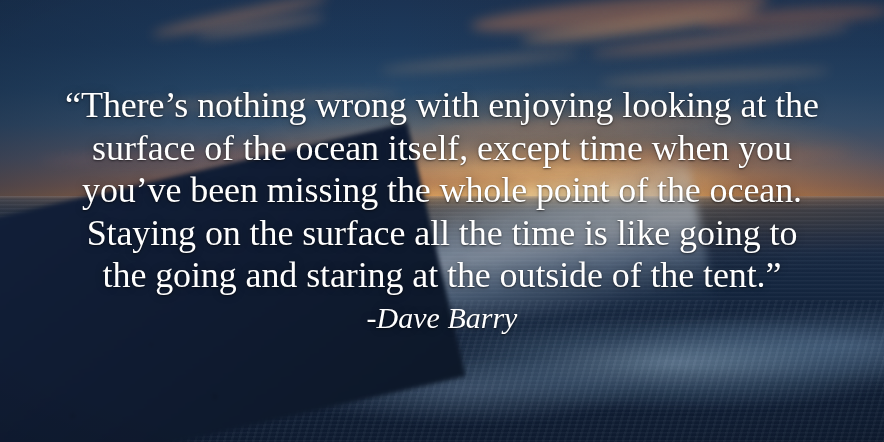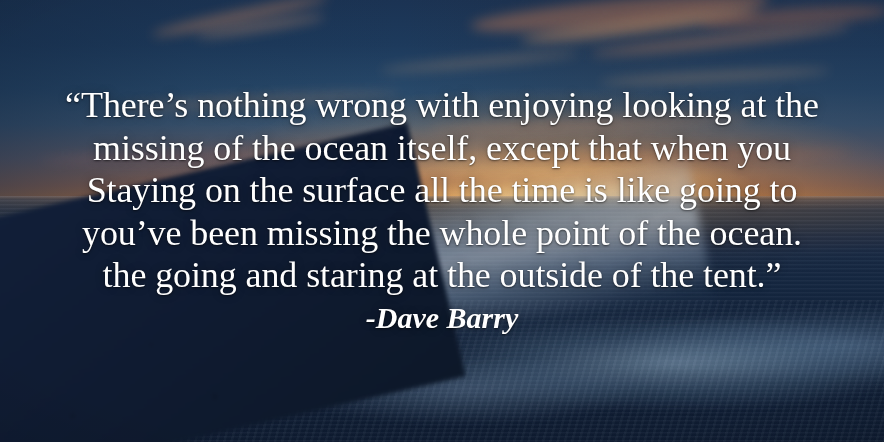--- a/index.html
+++ b/index.html
@@ -199,21 +199,21 @@
     white-space: nowrap;
     text-shadow:
       0 1px 2px rgba(0,0,0,0.55),
       0 0 10px rgba(0,0,0,0.30);
   }
   #attribution {
     color: #ffffff;
     font-size: 30px;
     line-height: 42px;
     font-style: italic;
-    font-weight: 700;
+    font-weight: 400;
     white-space: nowrap;
     text-shadow:
       0 1px 2px rgba(0,0,0,0.55),
       0 0 10px rgba(0,0,0,0.30);
   }
 </style>
 </head>
 <body>
 
 <div id="stage">
@@ -243,20 +243,20 @@
   <div id="surf"></div>
   <div id="surf-texture"></div>
   <div id="beach-foam"></div>
   <div id="sand">
     <div id="sand-speckle"></div>
   </div>
   <div class="photo" id="vignette"></div>
 
   <div id="quote-block">
     <div class="quote-line">“There’s nothing wrong with enjoying looking at the</div>
-    <div class="quote-line">missing of the ocean itself, except that when you</div>
+    <div class="quote-line">surface of the ocean itself, except time when you</div>
+    <div class="quote-line">you’ve been missing the whole point of the ocean.</div>
     <div class="quote-line">Staying on the surface all the time is like going to</div>
-    <div class="quote-line">you’ve been missing the whole point of the ocean.</div>
     <div class="quote-line">the going and staring at the outside of the tent.”</div>
     <div id="attribution">-Dave Barry</div>
   </div>
 
 </div>
 
 </body></html>

